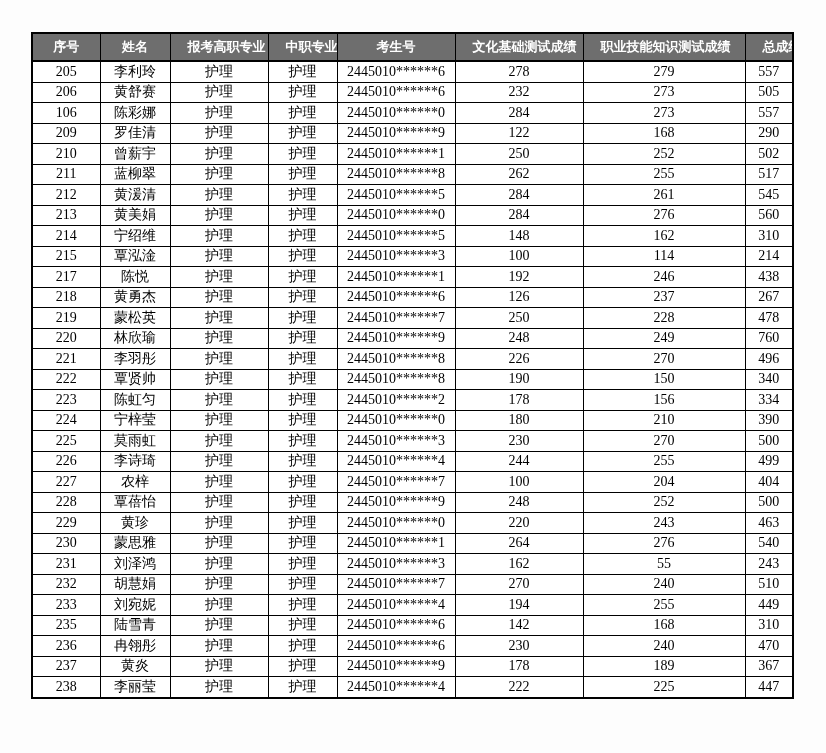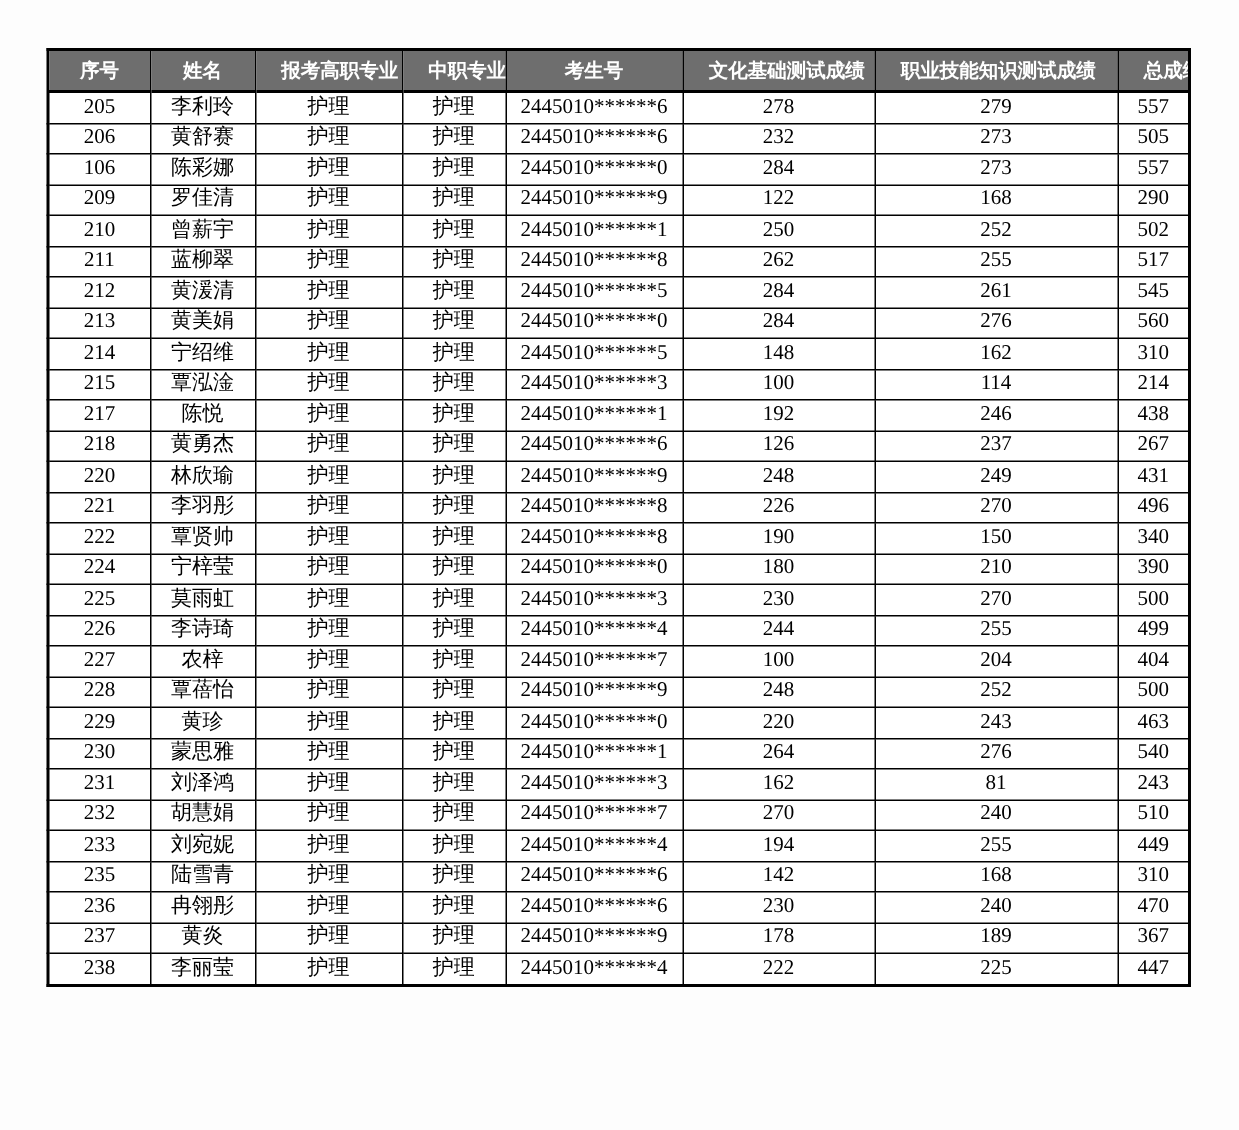--- a/index.html
+++ b/index.html
@@ -206,28 +206,38 @@
     <td>218</td>
     <td>黄勇杰</td>
     <td>护理</td>
     <td>护理</td>
     <td>2445010******6</td>
     <td>126</td>
     <td>237</td>
     <td>267</td>
   </tr>
         <tr>
+    <td>219</td>
+    <td>蒙松英</td>
+    <td>护理</td>
+    <td>护理</td>
+    <td>2445010******7</td>
+    <td>250</td>
+    <td>228</td>
+    <td>478</td>
+  </tr>
+        <tr>
     <td>220</td>
     <td>林欣瑜</td>
     <td>护理</td>
     <td>护理</td>
     <td>2445010******9</td>
     <td>248</td>
     <td>249</td>
-    <td>431</td>
+    <td>760</td>
   </tr>
         <tr>
     <td>221</td>
     <td>李羽彤</td>
     <td>护理</td>
     <td>护理</td>
     <td>2445010******8</td>
     <td>226</td>
     <td>270</td>
     <td>496</td>
@@ -236,20 +246,30 @@
     <td>222</td>
     <td>覃贤帅</td>
     <td>护理</td>
     <td>护理</td>
     <td>2445010******8</td>
     <td>190</td>
     <td>150</td>
     <td>340</td>
   </tr>
         <tr>
+    <td>223</td>
+    <td>陈虹匀</td>
+    <td>护理</td>
+    <td>护理</td>
+    <td>2445010******2</td>
+    <td>178</td>
+    <td>156</td>
+    <td>334</td>
+  </tr>
+        <tr>
     <td>224</td>
     <td>宁梓莹</td>
     <td>护理</td>
     <td>护理</td>
     <td>2445010******0</td>
     <td>180</td>
     <td>210</td>
     <td>390</td>
   </tr>
         <tr>
@@ -312,21 +332,21 @@
     <td>276</td>
     <td>540</td>
   </tr>
         <tr>
     <td>231</td>
     <td>刘泽鸿</td>
     <td>护理</td>
     <td>护理</td>
     <td>2445010******3</td>
     <td>162</td>
-    <td>81</td>
+    <td>55</td>
     <td>243</td>
   </tr>
         <tr>
     <td>232</td>
     <td>胡慧娟</td>
     <td>护理</td>
     <td>护理</td>
     <td>2445010******7</td>
     <td>270</td>
     <td>240</td>

